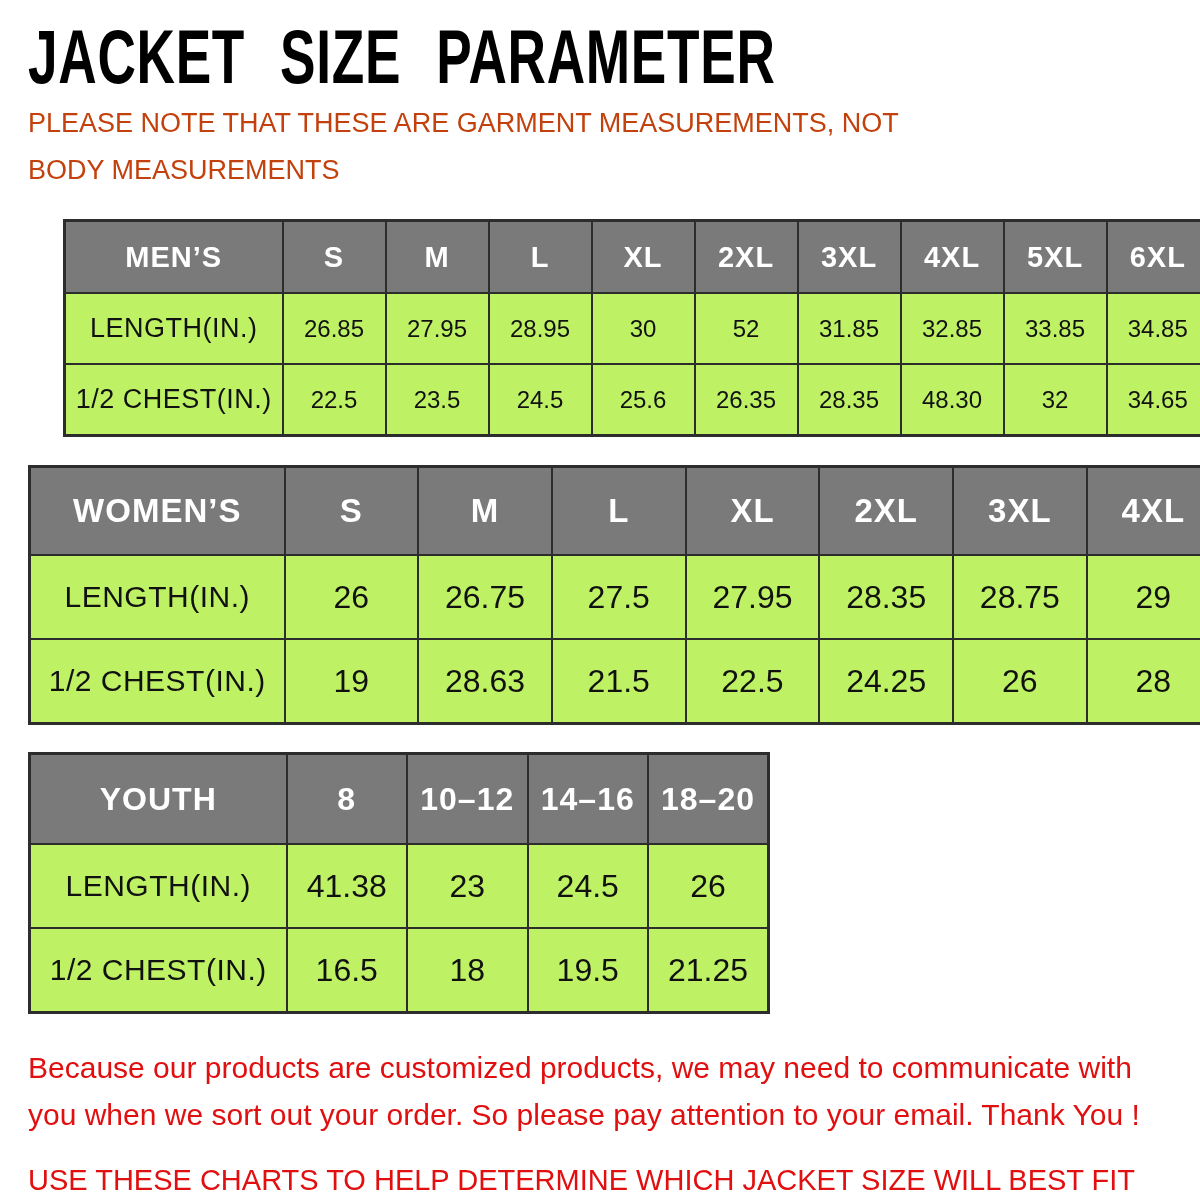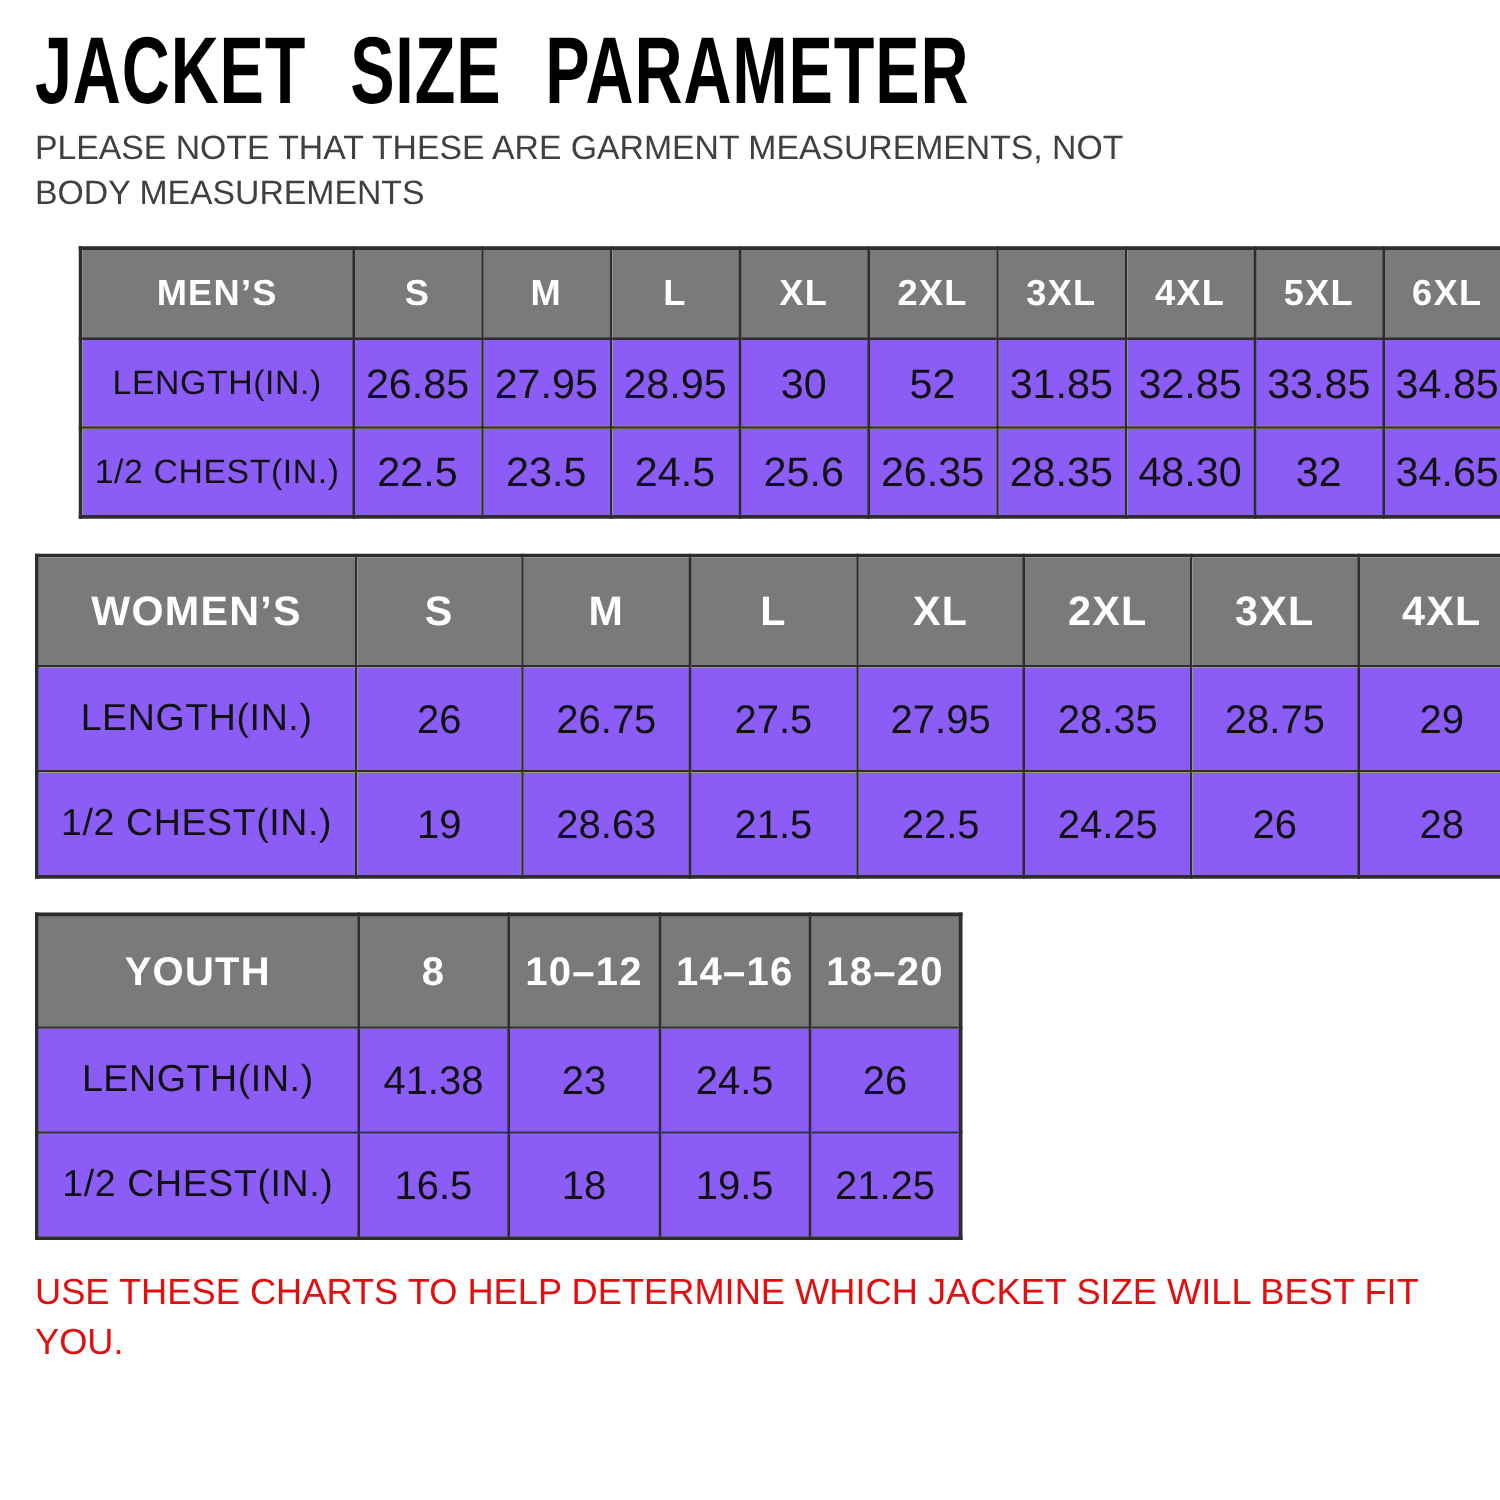--- a/index.html
+++ b/index.html
@@ -30,23 +30,23 @@
     color: #000000;
     white-space: nowrap;
     transform: scaleX(0.70);
     transform-origin: 0 50%;
   }
   
   .subtitle {
     margin: 0 0 25px 0;
     width: 930px;
     font-size: 27px;
-    line-height: 36px;
+    line-height: 47px;
     font-weight: normal;
-    color: #404040;
+    color: #c2410c;
   }
   
   table.size-table {
     border-collapse: collapse;
     table-layout: fixed;
     border: 3px solid #2d2d2d;
   }
   table.size-table th,
   table.size-table td {
     border: 2px solid #2d2d2d;
@@ -54,28 +54,28 @@
     vertical-align: middle;
     padding: 0;
     overflow: hidden;
   }
   table.size-table th {
     background: #7a7a7a;
     color: #ffffff;
     font-weight: bold;
     letter-spacing: 1px;
   }
-  table.size-table td { background: #8b5cf6; }
+  table.size-table td { background: #bef264; }
   .row-label { font-weight: normal; letter-spacing: 0.5px; }
 
   
   table.mens { width: 1148px; margin-left: 35px; }
   table.mens col.label-col { width: 218px; }
   table.mens th { height: 70px; font-size: 29px; }
-  table.mens td { height: 69px; font-size: 33px; }
+  table.mens td { height: 69px; font-size: 24px; }
   table.mens td.row-label { font-size: 27px; }
 
   
   table.womens { width: 1194px; margin-top: 28px; }
   table.womens col.label-col { width: 255px; }
   table.womens th { height: 86px; font-size: 33px; }
   table.womens td { height: 82px; font-size: 32px; }
   table.womens td.row-label { font-size: 30px; }
 
   
@@ -223,15 +223,16 @@
       <tr>
         <td class="row-label">1/2 CHEST(IN.)</td>
         <td>16.5</td>
         <td>18</td>
         <td>19.5</td>
         <td>21.25</td>
       </tr>
     </tbody>
   </table>
 
+  <p class="footer-note">Because our products are customized products, we may need to communicate with you when we sort out your order. So please pay attention to your email. Thank You !</p>
   <p class="footer-usage">USE THESE CHARTS TO HELP DETERMINE WHICH JACKET SIZE WILL BEST FIT YOU.</p>
 
 </div>
 
 </body></html>

